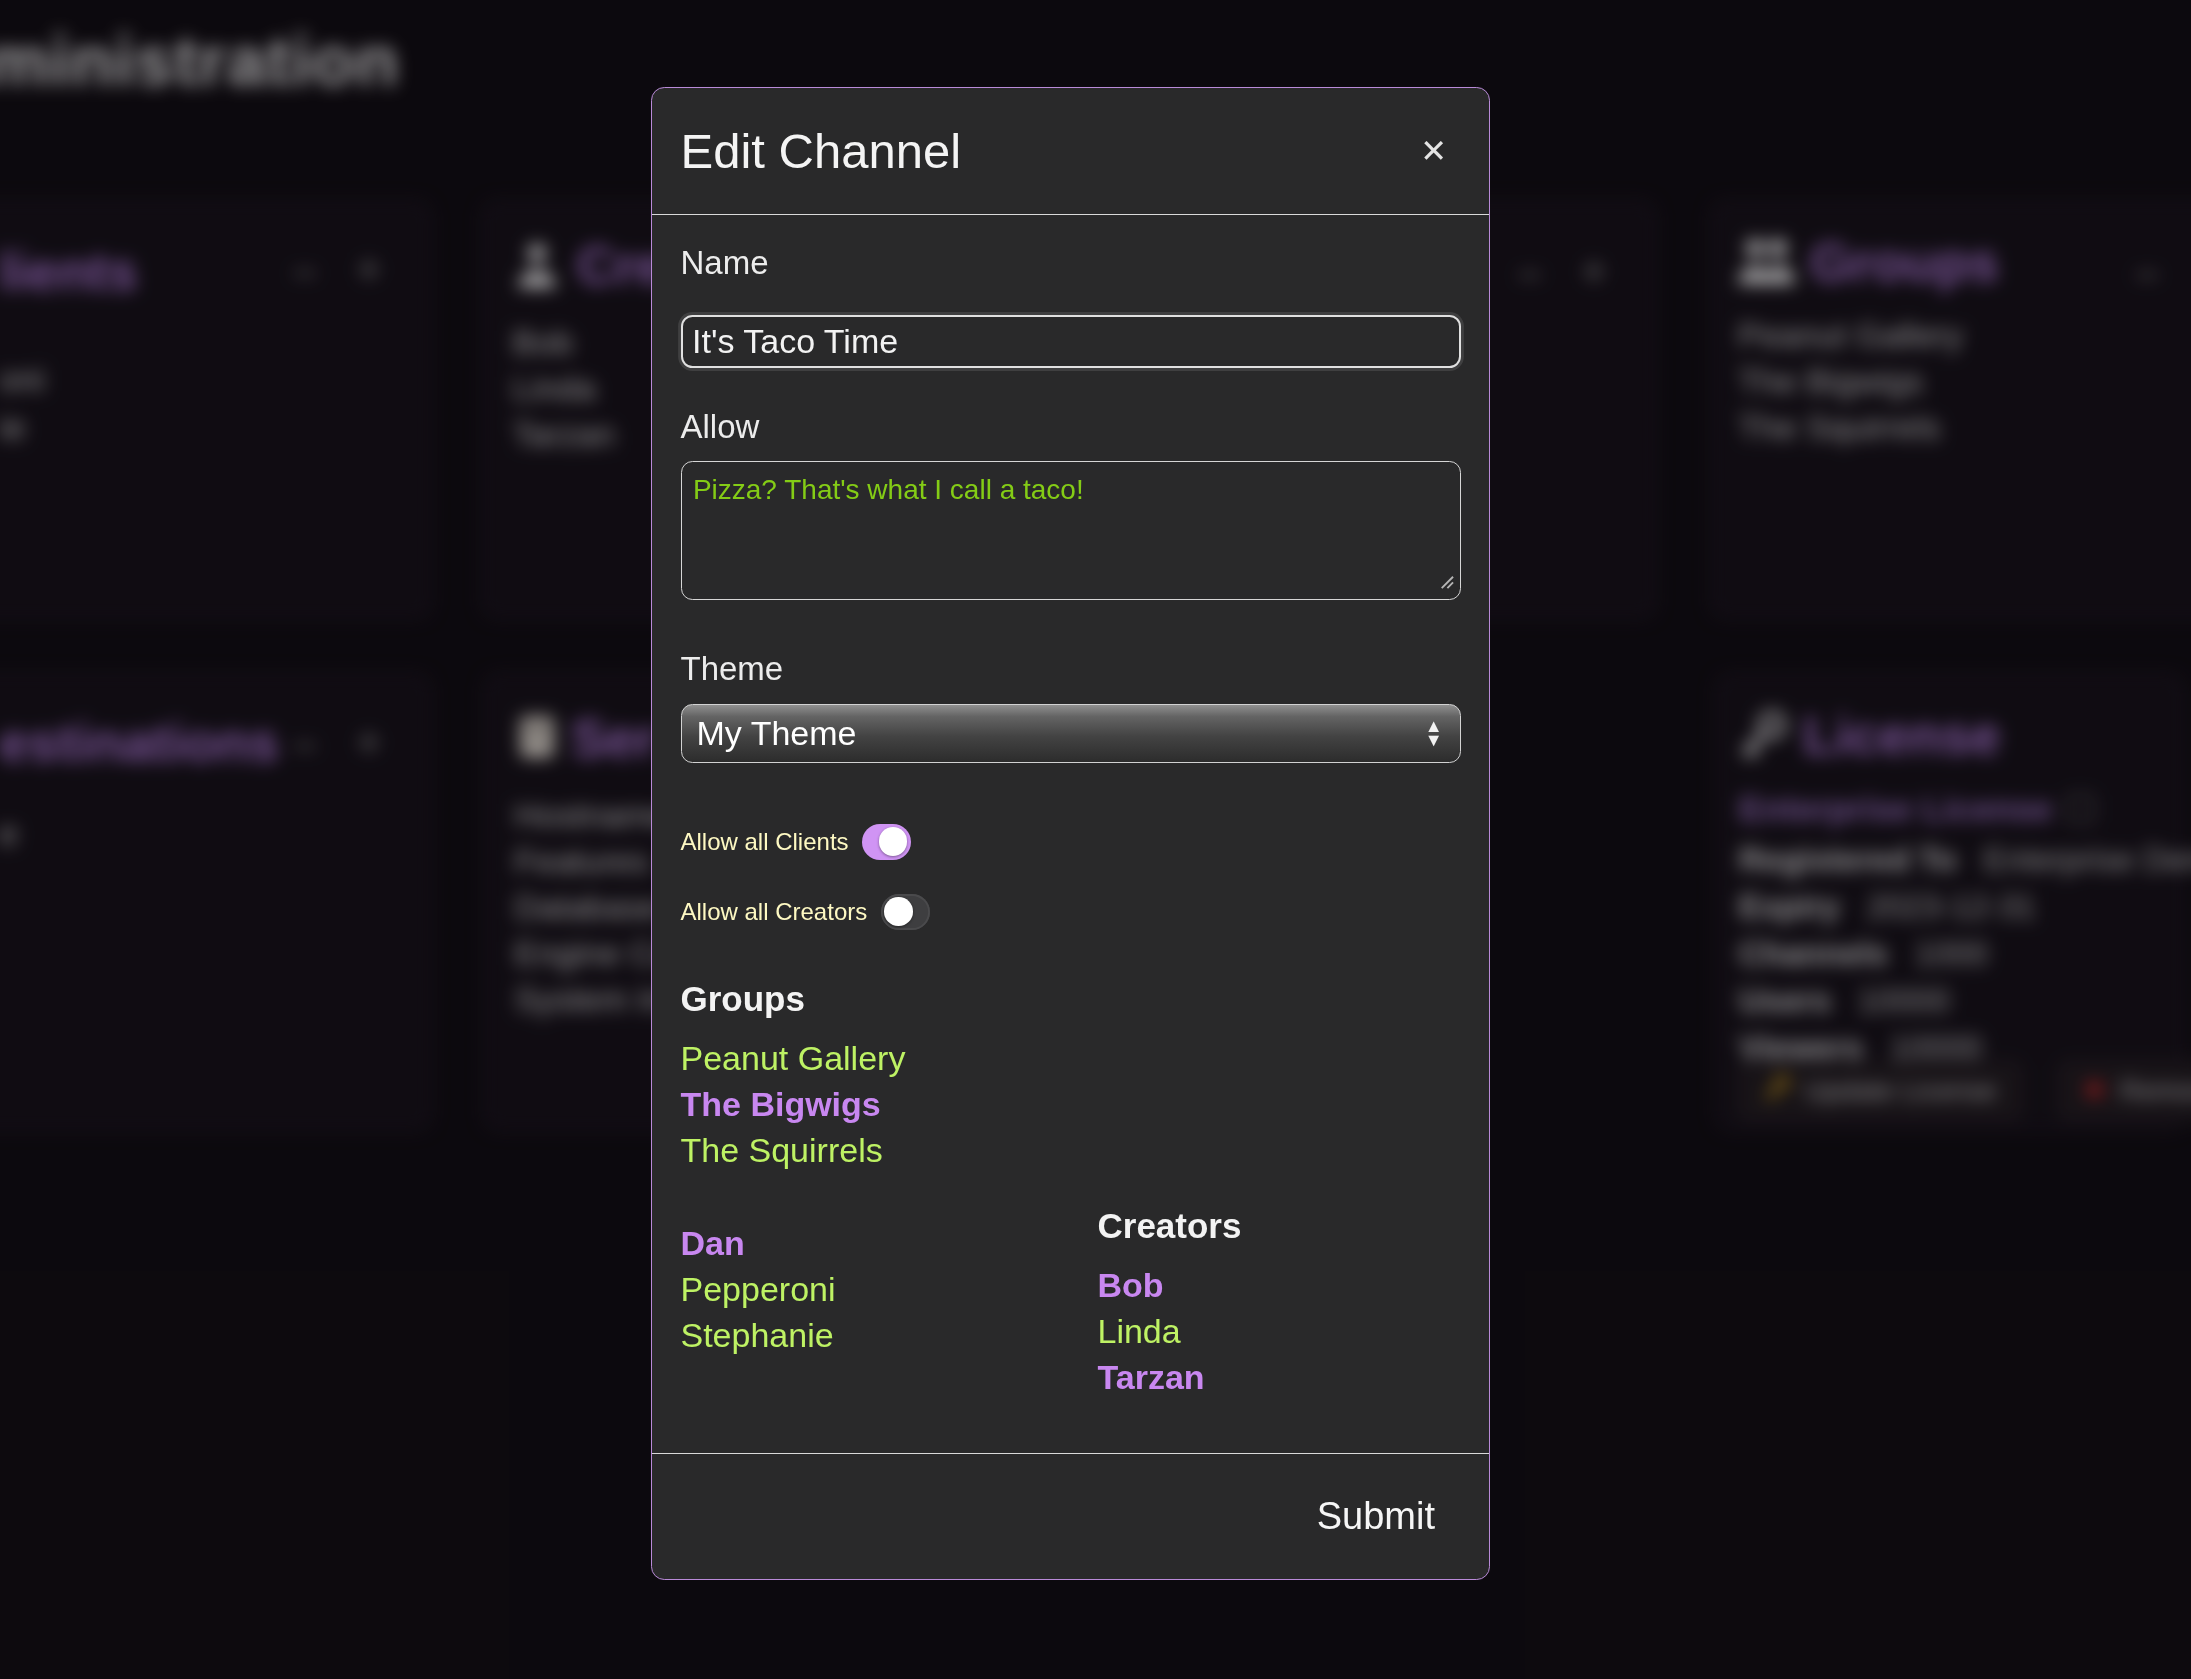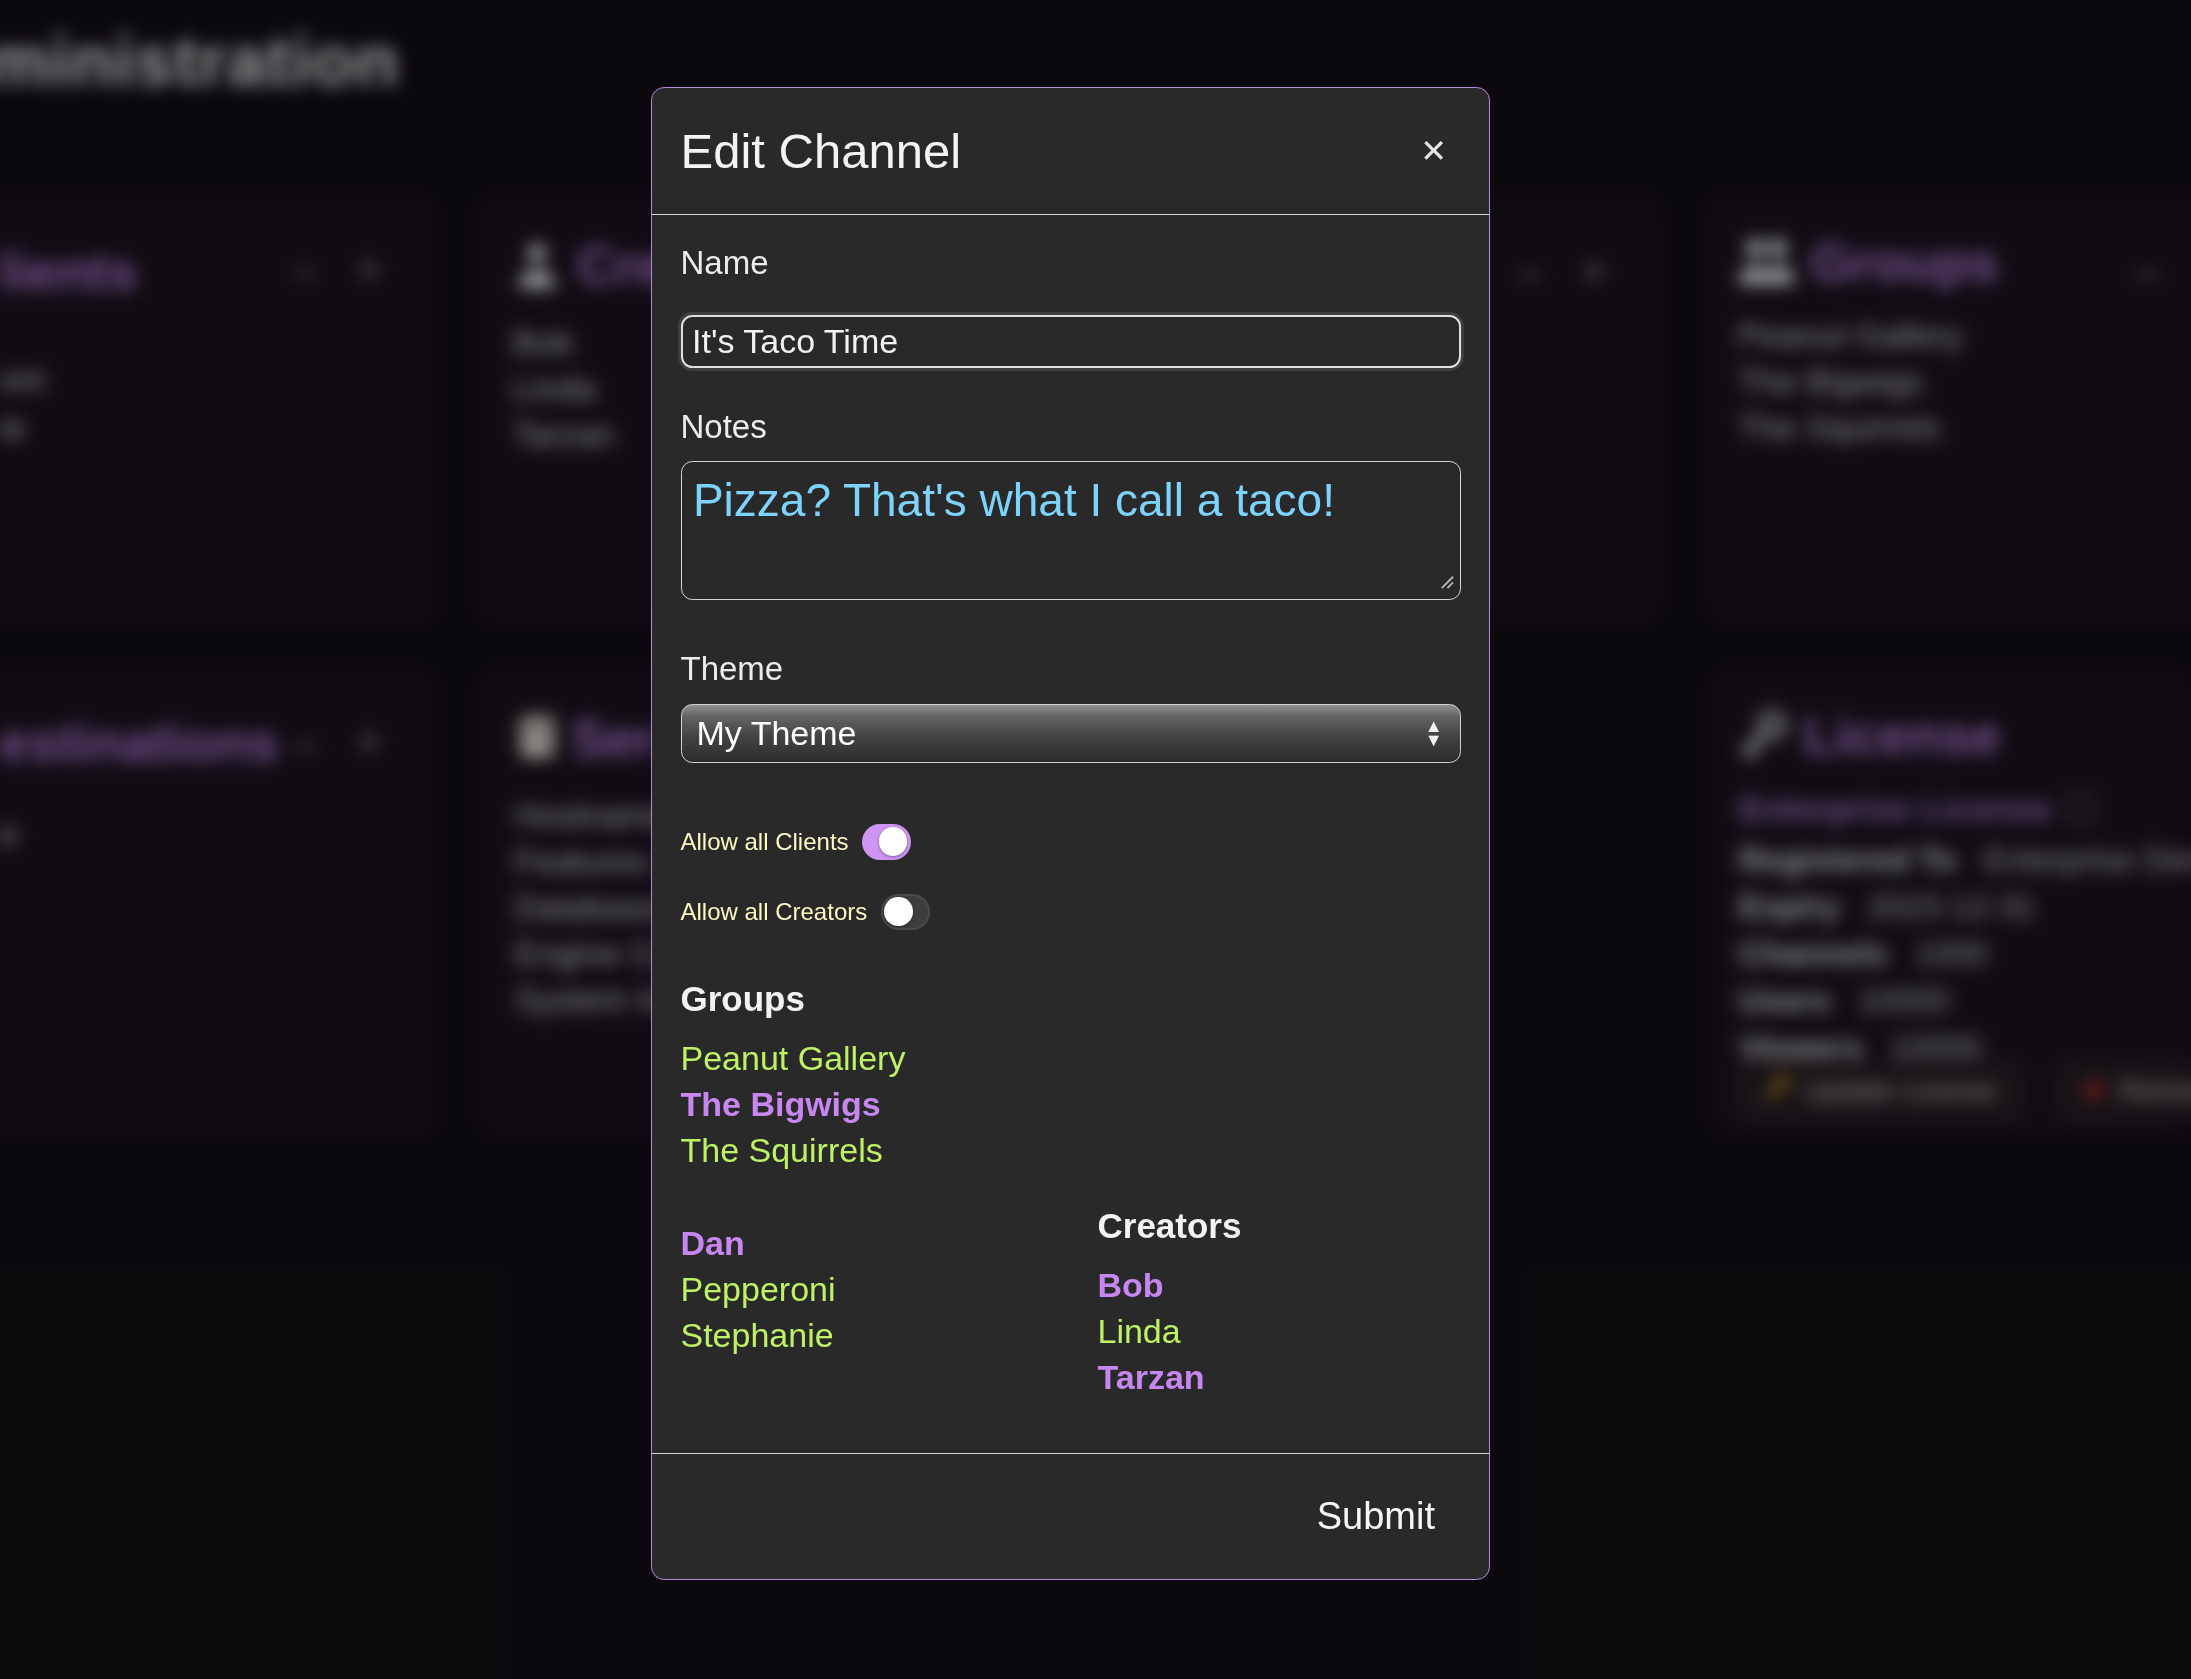--- a/index.html
+++ b/index.html
@@ -76,21 +76,21 @@
   .f-label{display:block;font-size:33px;line-height:42px;color:#ececec;}
   #name-label{padding-top:27px;}
   #name-input{display:block;margin-top:31px;width:100%;height:53px;box-sizing:border-box;
               background:transparent;border:2.9px solid #e0e0e0;border-radius:11.4px;
               color:#f2f2f2;font-size:34px;padding:0 9.5px;outline:none;
               box-shadow:0 0 0 2.9px rgba(130,130,130,0.25);font-family:inherit;}
   #notes-label{margin-top:38px;}
   .ta-wrap{position:relative;margin-top:13.3px;}
   #notes-textarea{display:block;width:100%;height:139px;box-sizing:border-box;
               background:transparent;border:1.9px solid #d6d6d6;border-radius:11.4px;
-              color:#7dd3fc;font-size:46px;line-height:1.25;padding:9.5px 11.4px;
+              color:#84cc16;font-size:28px;line-height:1.25;padding:9.5px 11.4px;
               resize:none;outline:none;font-family:inherit;}
   .resize-handle{position:absolute;right:6.7px;bottom:8.6px;}
   #theme-label{margin-top:48px;}
   #theme-select{margin-top:13.3px;height:59px;border:1.9px solid #d2d2d2;border-radius:11.4px;
               background:linear-gradient(180deg,#909090 0%,#646464 20%,#434343 55%,#2c2c2c 100%);
               display:flex;align-items:center;padding:0 15px;color:#ffffff;font-size:34px;
               position:relative;box-sizing:border-box;}
   .sel-arrows{position:absolute;right:17px;top:50%;transform:translateY(-50%);
               display:flex;flex-direction:column;align-items:center;color:#f2f2f2;
               font-size:18px;line-height:14.3px;}
@@ -269,21 +269,21 @@
   <div id="modal">
     <div class="m-header">
       <span class="m-title">Edit Channel</span>
       <span class="m-close">✕</span>
     </div>
 
     <div class="m-body">
       <label class="f-label" id="name-label">Name</label>
       <input id="name-input" type="text" value="It's Taco Time" style="">
 
-      <label class="f-label" id="notes-label">Notes</label>
+      <label class="f-label" id="notes-label">Allow</label>
       <div class="ta-wrap">
         <textarea id="notes-textarea" style="">Pizza? That's what I call a taco!</textarea>
         <span class="resize-handle">
           <svg width="17" height="17" viewBox="0 0 18 18">
               <path d="M17 5 L5 17 M17 11 L11 17" stroke="#b5b5b5" stroke-width="2"></path>
             </svg>
         </span>
       </div>
 
       <label class="f-label" id="theme-label">Theme</label>

